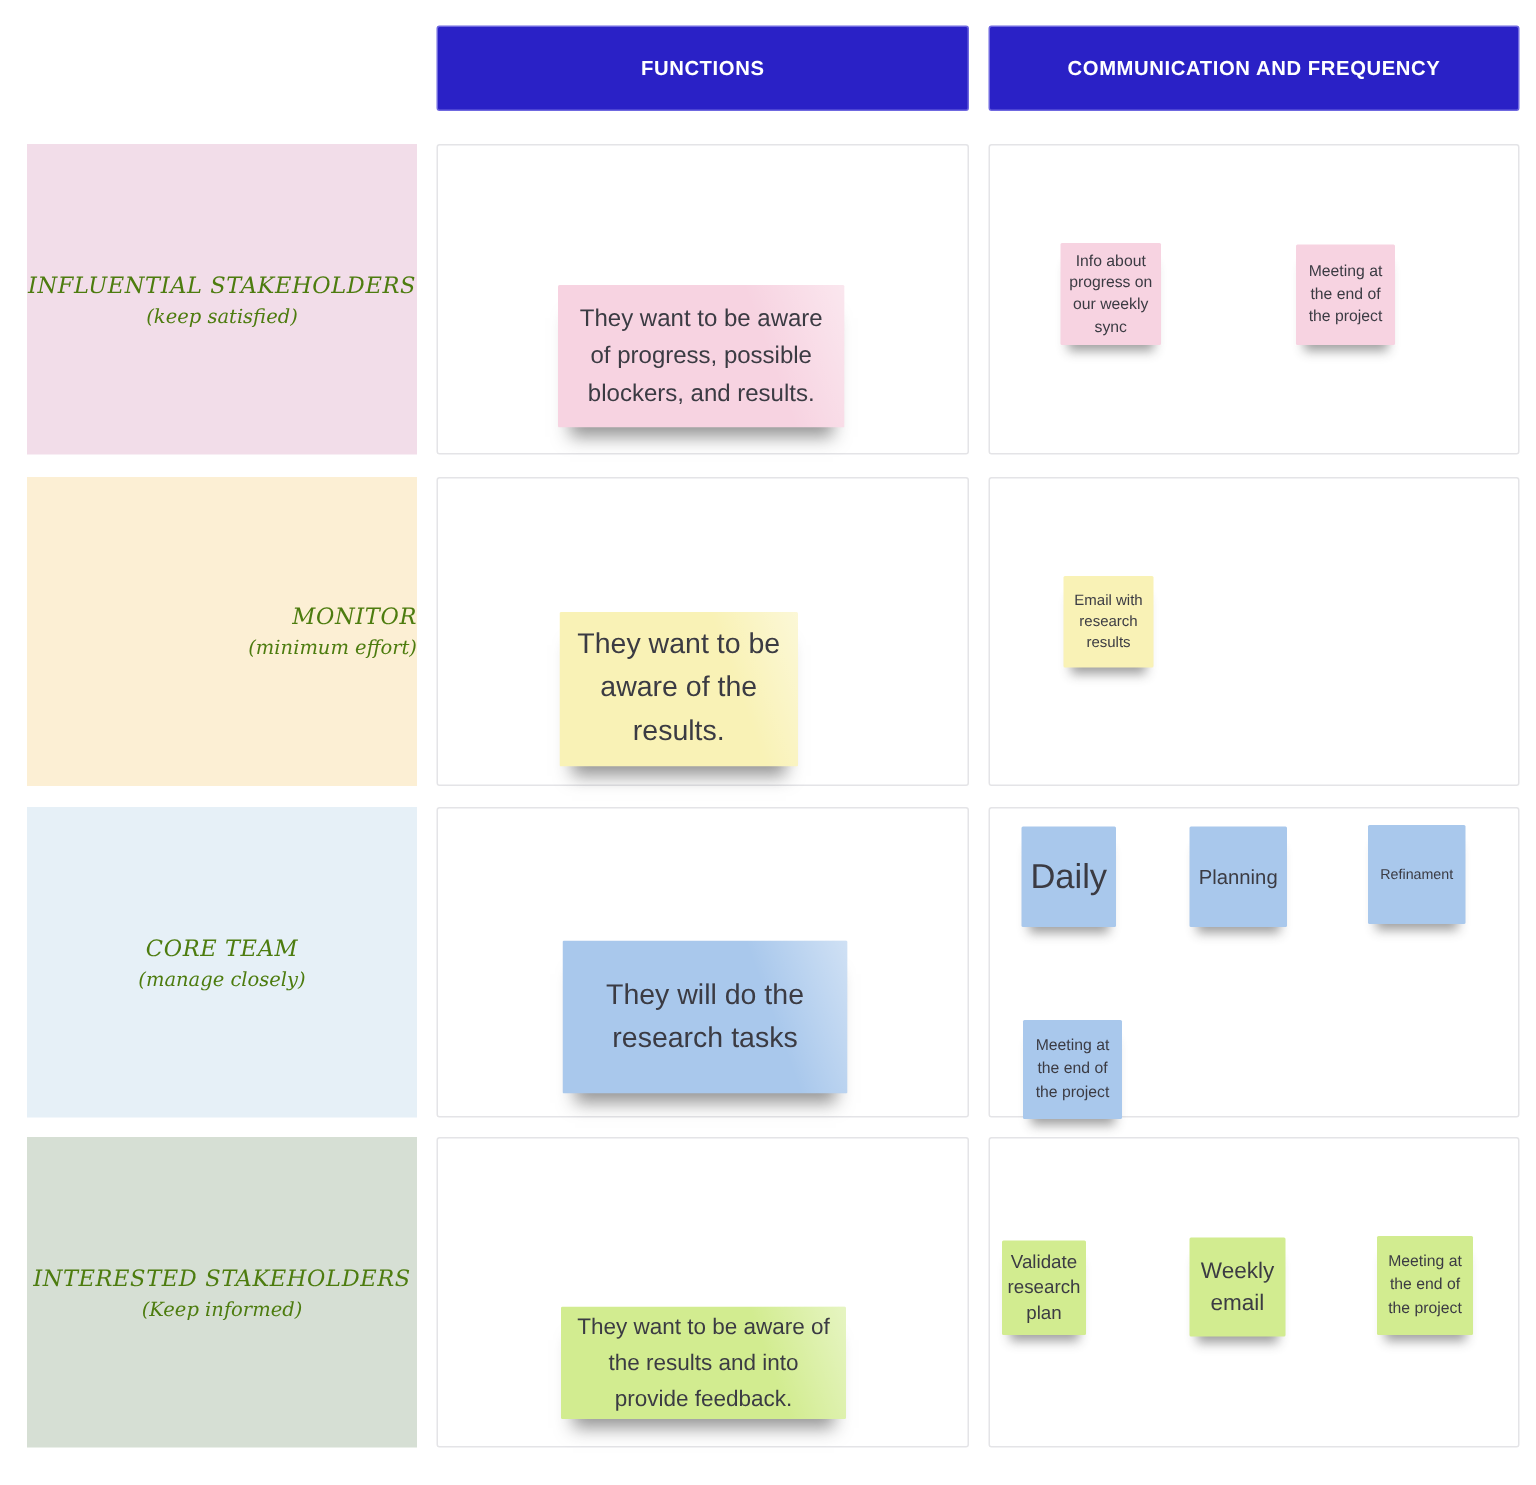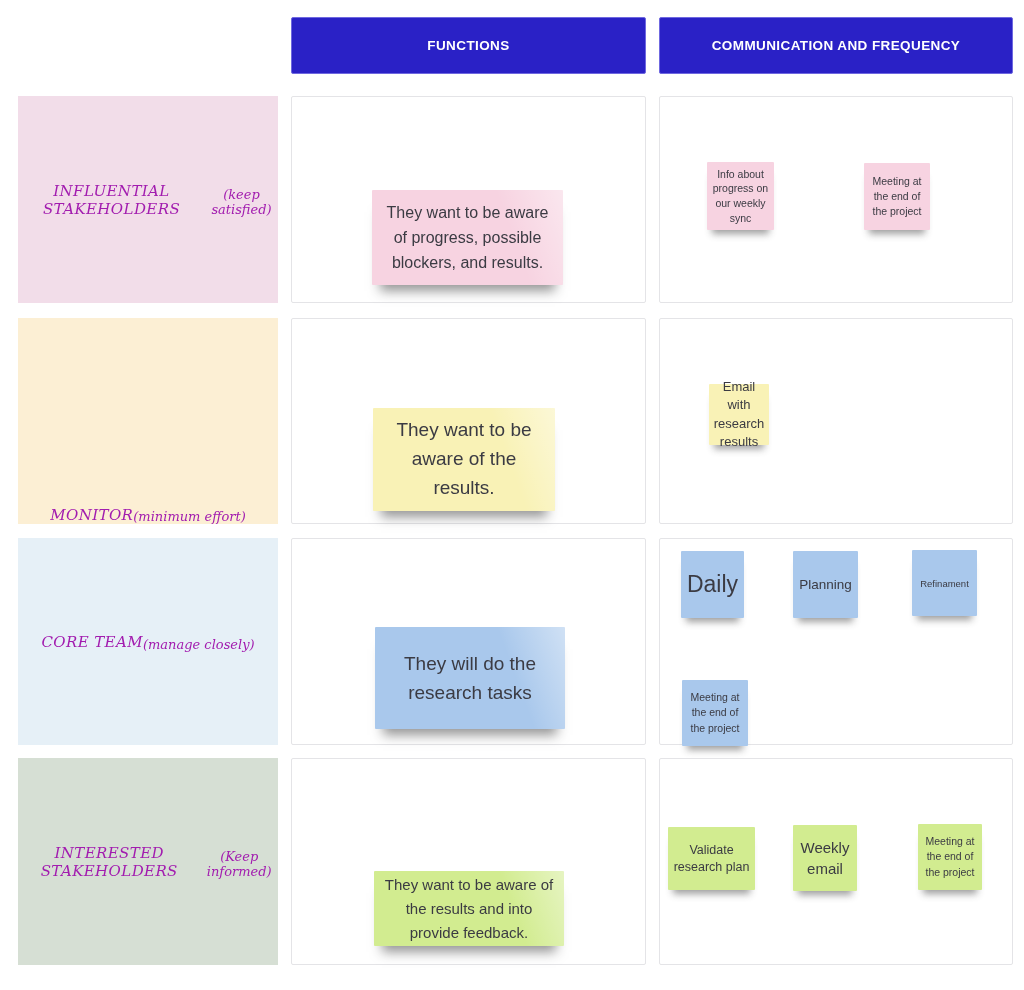--- a/index.html
+++ b/index.html
@@ -23,23 +23,23 @@
   .col-header span {
     color: #ffffff; font-size: 13.5px; font-weight: bold;
     letter-spacing: 0.4px;
   }
   .hdr-functions { left: 291px; width: 355px; }
   .hdr-comm { left: 659px; width: 354px; }
 
   
   .row-label {
     position: absolute; left: 18px; width: 260px;
-    display: flex; flex-direction: row; align-items: center; justify-content: center;
+    display: flex; flex-direction: column; align-items: center; justify-content: center;
     text-align: center;
-    color: #a21caf;
+    color: #4d7c0f;
     font-family: "DejaVu Serif", serif;
     font-style: italic;
   }
   .row-label .title { font-size: 15px; letter-spacing: 0.4px; }
   .row-label .subtitle { font-size: 13px; margin-top: 5px; }
   .bg-pink   { background: #f2dde9; }
   .bg-cream  { background: #fcefd4; }
   .bg-blue   { background: #e6f0f7; }
   .bg-green  { background: #d6dfd4; }
 
@@ -108,24 +108,24 @@
   <div class="note small note-pink" style="left:864px; top:163px; width:66px; height:67px; font-size:10.5px; line-height:1.45;">
     <span>Meeting at the end of the project</span>
   </div>
 
   <div class="row-label bg-cream r2">
     <div class="title">MONITOR</div>
     <div class="subtitle">(minimum effort)</div>
   </div>
   <div class="cell cell-f r2"></div>
   <div class="cell cell-c r2"></div>
-  <div class="note big note-yellow" style="left:373px; top:364px; width:182px; height:103px; font-size:19px; line-height:1.52;">
+  <div class="note big note-yellow" style="left:373px; top:364px; width:159px; height:103px; font-size:19px; line-height:1.52;">
     <span>They want to be aware of the results.</span>
   </div>
-  <div class="note small note-yellow" style="left:709px; top:384px; width:60px; height:61px; font-size:13px; line-height:1.4;">
+  <div class="note small note-yellow" style="left:709px; top:384px; width:60px; height:61px; font-size:10px; line-height:1.4;">
     <span>Email with research results</span>
   </div>
 
   <div class="row-label bg-blue r3">
     <div class="title">CORE TEAM</div>
     <div class="subtitle">(manage closely)</div>
   </div>
   <div class="cell cell-f r3"></div>
   <div class="cell cell-c r3"></div>
   <div class="note big note-blue" style="left:375px; top:583px; width:190px; height:102px; font-size:19px; line-height:1.55;">
@@ -146,21 +146,21 @@
 
   <div class="row-label bg-green r4">
     <div class="title">INTERESTED STAKEHOLDERS</div>
     <div class="subtitle">(Keep informed)</div>
   </div>
   <div class="cell cell-f r4"></div>
   <div class="cell cell-c r4"></div>
   <div class="note big note-green" style="left:374px; top:827px; width:190px; height:75px; font-size:15px; line-height:1.6;">
     <span>They want to be aware of the results  and into provide feedback.</span>
   </div>
-  <div class="note small note-green" style="left:668px; top:827px; width:87px; height:63px; font-size:12.5px; line-height:1.35;">
+  <div class="note small note-green" style="left:668px; top:827px; width:56px; height:63px; font-size:12.5px; line-height:1.35;">
     <span>Validate research plan</span>
   </div>
   <div class="note small note-green" style="left:793px; top:825px; width:64px; height:66px; font-size:15px; line-height:1.4;">
     <span>Weekly email</span>
   </div>
   <div class="note small note-green" style="left:918px; top:824px; width:64px; height:66px; font-size:10.5px; line-height:1.45;">
     <span>Meeting at the end of the project</span>
   </div>
 
 </div>

